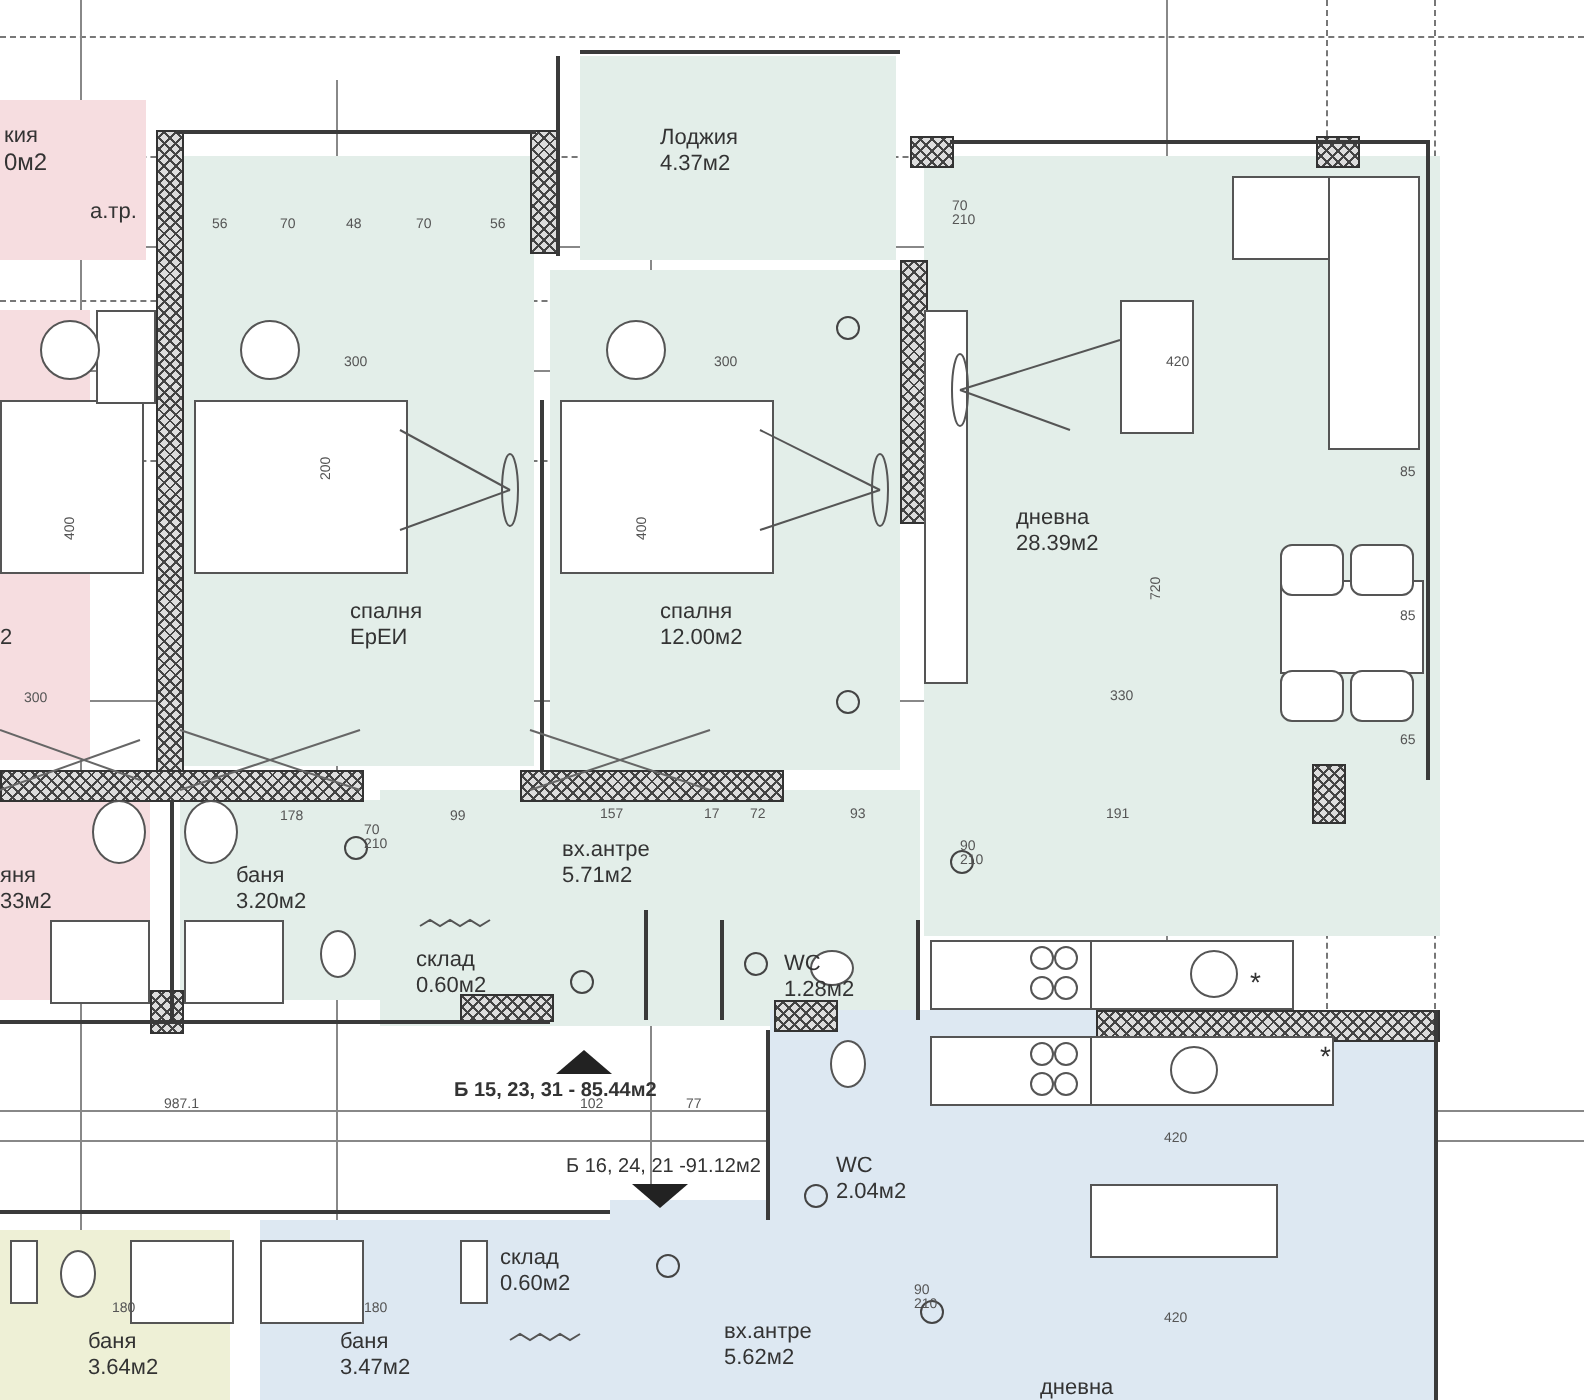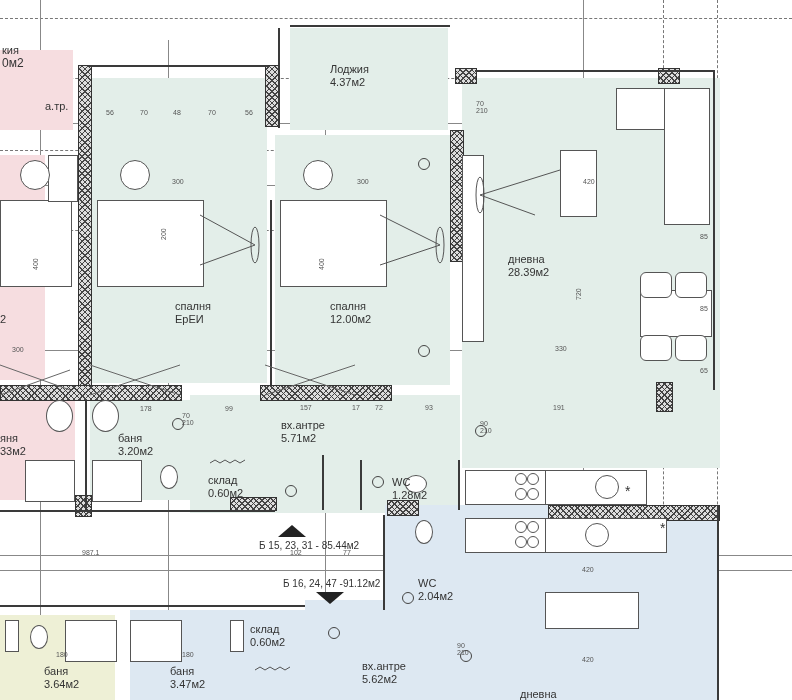--- a/index.html
+++ b/index.html
@@ -173,21 +173,21 @@
   <span class="door-mark" style="left:418px;top:158px;"></span>
   <span class="door-mark" style="left:418px;top:345px;"></span>
   <span class="door-mark" style="left:475px;top:425px;"></span>
   <span class="door-mark" style="left:285px;top:485px;"></span>
   <span class="door-mark" style="left:372px;top:476px;"></span>
   <span class="door-mark" style="left:328px;top:627px;"></span>
   <span class="door-mark" style="left:460px;top:650px;"></span>
   <span class="door-mark" style="left:172px;top:418px;"></span>
   <span class="door-mark" style="left:402px;top:592px;"></span>
 
-  <div class="label" style="left:2px;top:44px;">
+  <div class="label" style="left:2px;top:62px;">
     <div>кия</div>
     <div style="font-size:12px;">0м2</div>
   </div>
   <div class="label" style="left:45px;top:100px;">а.тр.</div>
 
   <div class="label" style="left:330px;top:63px;">
     <div>Лоджия</div>
     <div>4.37м2</div>
   </div>
 
@@ -254,22 +254,22 @@
   </div>
 
   <div class="label" style="left:362px;top:660px;">
     <div>вх.антре</div>
     <div>5.62м2</div>
   </div>
 
   <div class="label" style="left:520px;top:688px;">дневна</div>
 
   <div class="tri-up" style="left:278px;top:525px;"></div>
-  <div class="label" style="left:259px;top:539px;font-size:10px;">Б 15, 23, 31 - 85.44м2</div>
-  <div class="label" style="left:283px;top:577px;font-size:10px;">Б 16, 24, 47 -91.12м2</div>
+  <div class="label" style="left:227px;top:539px;font-size:10px;font-weight:bold;">Б 15, 23, 31 - 85.44м2</div>
+  <div class="label" style="left:283px;top:577px;font-size:10px;">Б 16, 24, 21 -91.12м2</div>
   <div class="tri-down" style="left:316px;top:592px;"></div>
 
   <span class="dim" style="left:106px;top:109px;">56</span>
   <span class="dim" style="left:140px;top:109px;">70</span>
   <span class="dim" style="left:173px;top:109px;">48</span>
   <span class="dim" style="left:208px;top:109px;">70</span>
   <span class="dim" style="left:245px;top:109px;">56</span>
   <span class="dim" style="left:172px;top:178px;">300</span>
   <span class="dim" style="left:357px;top:178px;">300</span>
   <span class="dim" style="left:12px;top:346px;">300</span>

